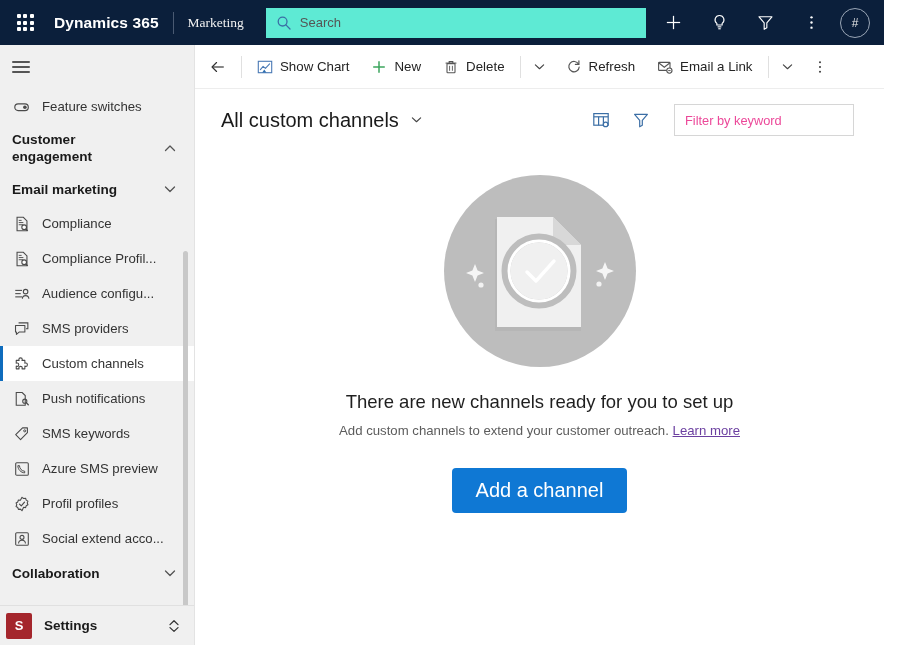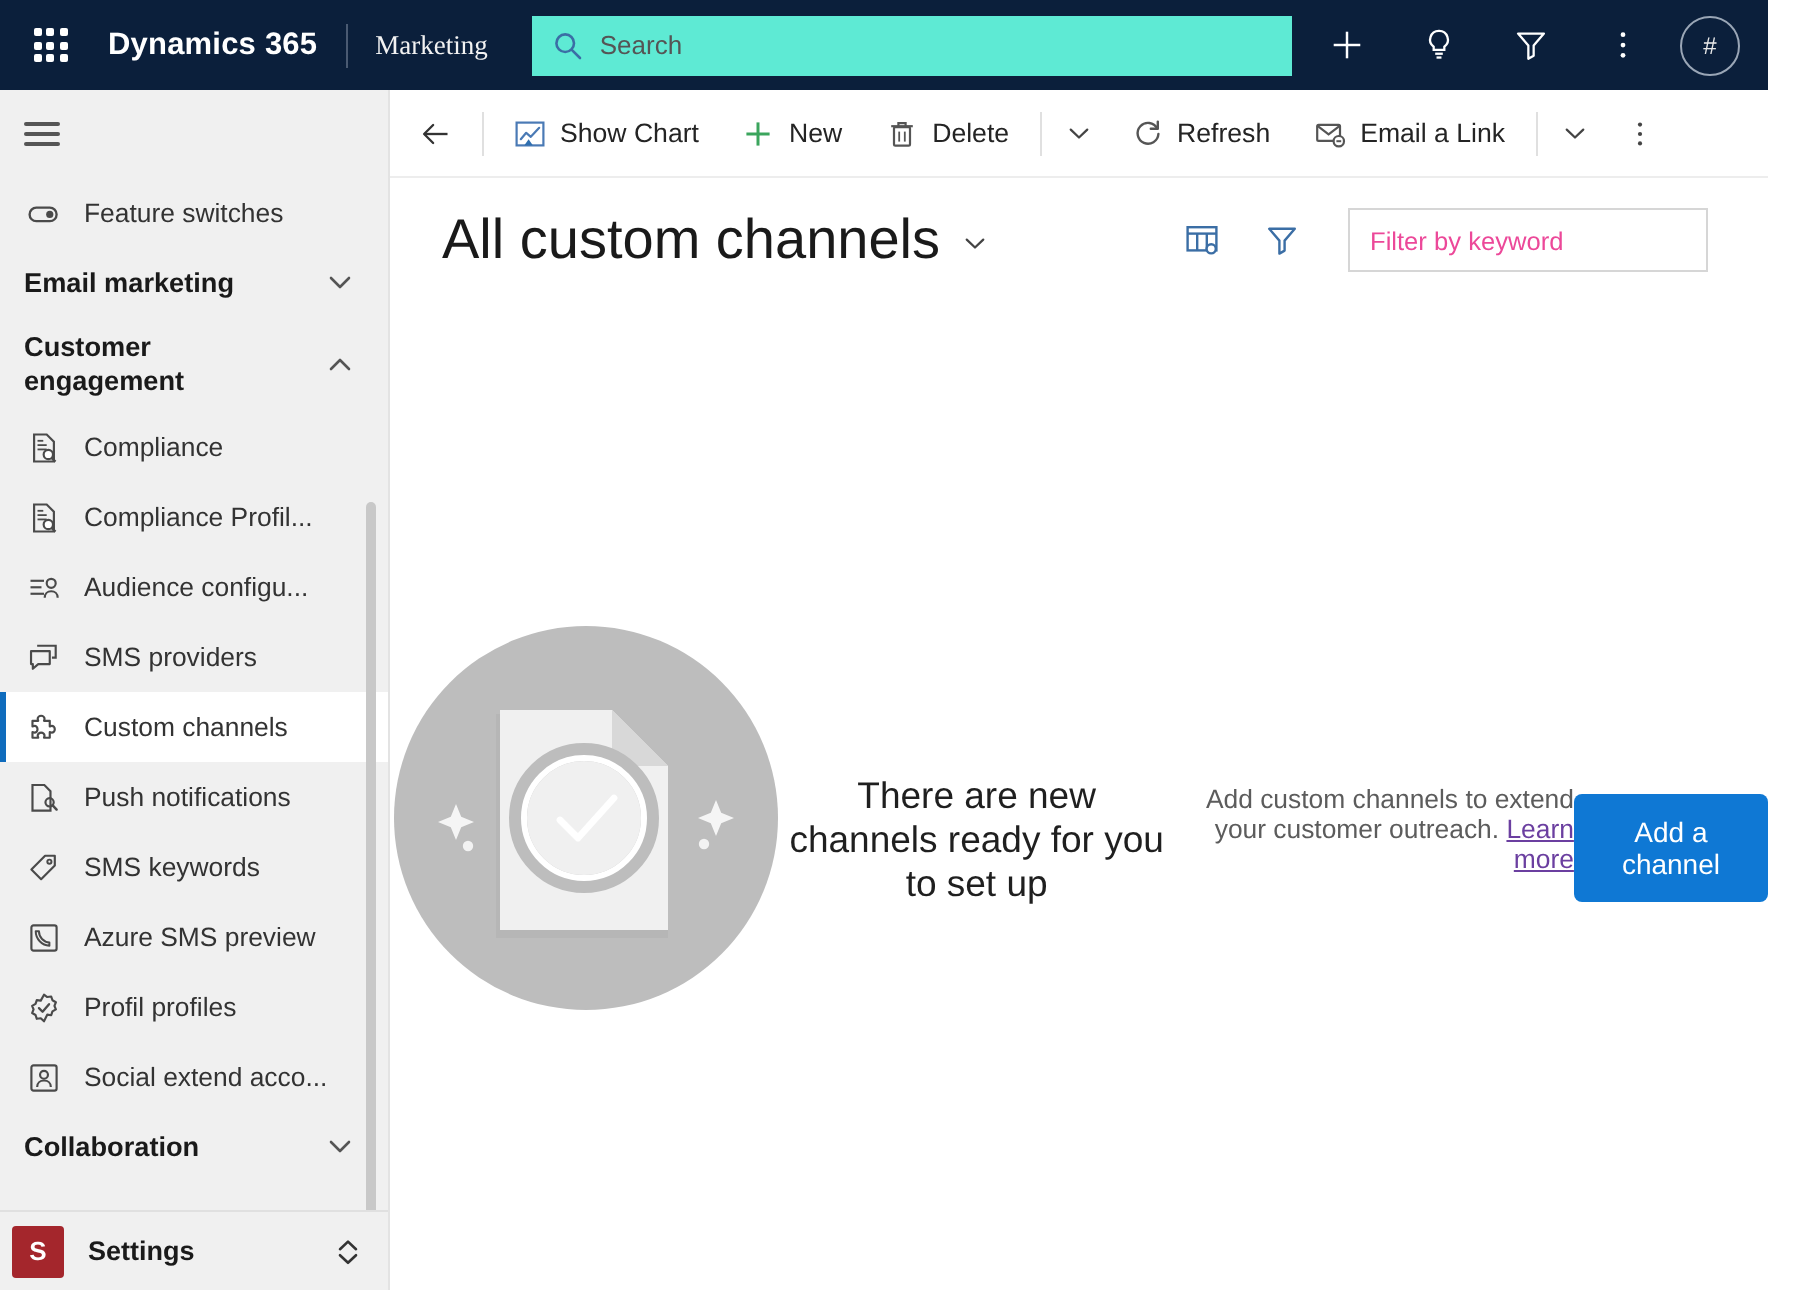--- a/index.html
+++ b/index.html
@@ -90,38 +90,38 @@
   .cmd-sep { width: 1px; height: 22px; background: #e0e0e0; margin: 0 4px; }
   .cmd-btn {
     height: 44px; display: flex; align-items: center; gap: 7px; padding: 0 11px;
     font-size: 13.3px; color: #242424; cursor: pointer; white-space: nowrap;
   }
   .cmd-btn .ci { width: 16px; height: 16px; display:flex; align-items:center; justify-content:center; }
   .cmd-caret { width: 30px; height: 44px; display: flex; align-items: center; justify-content: center; cursor: pointer; }
   .cmd-more { width: 34px; height: 44px; display:flex; align-items:center; justify-content:center; cursor:pointer; }
 
   .viewbar { height: 62px; min-height: 62px; display: flex; align-items: center; padding: 0 30px 0 26px; }
-  .viewtitle { font-size: 28px; color: #1a1a1a; display: flex; align-items: flex-start; gap: 10px; cursor: pointer; }
+  .viewtitle { font-size: 20px; color: #1a1a1a; display: flex; align-items: flex-start; gap: 10px; cursor: pointer; }
   .viewtools { margin-left: auto; display: flex; align-items: center; gap: 10px; }
   .vtool { width: 30px; height: 30px; display: flex; align-items: center; justify-content: center; cursor: pointer; }
   .filterbox {
     width: 180px; height: 32px; border: 1px solid #d6d6d6; background: #fff;
     display: flex; align-items: center; padding: 0 10px; margin-left: 8px; cursor: text;
   }
   .filterbox span { font-size: 12.8px; color: #ec4899; }
 
   
-  .empty { flex: 1; display: flex; flex-direction: row; align-items: center; padding-top: 22px; }
+  .empty { flex: 1; display: flex; flex-direction: column; align-items: center; padding-top: 22px; }
   .illus { width: 196px; height: 196px; position: relative; }
   .empty-h { font-size: 18.5px; color: #1f1f1f; margin-top: 22px; text-align: center; }
   .empty-sub { font-size: 13.2px; color: #5c5c5c; margin-top: 10px; text-align: right; }
   .empty-sub a { color: #6b3fa0; text-decoration: underline; cursor: pointer; }
   .cta {
     margin-top: 30px; background: #0f78d4; color: #fff; border: none; border-radius: 4px;
-    font-family: "Liberation Sans", sans-serif; font-size: 14px; padding: 11px 24px; cursor: pointer;
+    font-family: "Liberation Sans", sans-serif; font-size: 20px; padding: 11px 24px; cursor: pointer;
   }
 </style>
 </head>
 <body>
 
 <div class="app">
 
   <div class="topbar">
     <div class="waffle">
       <div class="waffle-grid">
@@ -199,33 +199,33 @@
           <span class="ic">
             <svg viewBox="0 0 20 20" width="18" height="18">
                 <rect x="2" y="6.5" width="15" height="7.5" rx="3.75" fill="none" stroke="#4a4a4a" stroke-width="1.3"></rect>
                 <circle cx="13.2" cy="10.25" r="2" fill="#4a4a4a"></circle>
               </svg>
           </span>
           <span class="lbl">Feature switches</span>
         </div>
 
         <div class="nav-group">
+          <span class="gtxt">Customer engagement</span>
+          <span class="chev">
+            <svg viewBox="0 0 16 16" width="16" height="16">
+                <polyline points="3.5,10.5 8,6 12.5,10.5" fill="none" stroke="#555" stroke-width="1.3" stroke-linecap="round" stroke-linejoin="round"></polyline>
+              </svg>
+          </span>
+        </div>
+
+        <div class="nav-group">
           <span class="gtxt">Email marketing</span>
           <span class="chev">
             <svg viewBox="0 0 16 16" width="16" height="16">
                 <polyline points="3.5,6 8,10.5 12.5,6" fill="none" stroke="#555" stroke-width="1.3" stroke-linecap="round" stroke-linejoin="round"></polyline>
-              </svg>
-          </span>
-        </div>
-
-        <div class="nav-group">
-          <span class="gtxt">Customer engagement</span>
-          <span class="chev">
-            <svg viewBox="0 0 16 16" width="16" height="16">
-                <polyline points="3.5,10.5 8,6 12.5,10.5" fill="none" stroke="#555" stroke-width="1.3" stroke-linecap="round" stroke-linejoin="round"></polyline>
               </svg>
           </span>
         </div>
 
         <div class="nav-item">
           <span class="ic">
             <svg viewBox="0 0 20 20" width="18" height="18">
                 <path d="M4.5 2.5h7l4 4v11h-11z" fill="none" stroke="#4a4a4a" stroke-width="1.2"></path>
                 <line x1="6.4" y1="6" x2="9.6" y2="6" stroke="#4a4a4a" stroke-width="1"></line>
                 <line x1="6.4" y1="8.4" x2="11.5" y2="8.4" stroke="#4a4a4a" stroke-width="1"></line>

